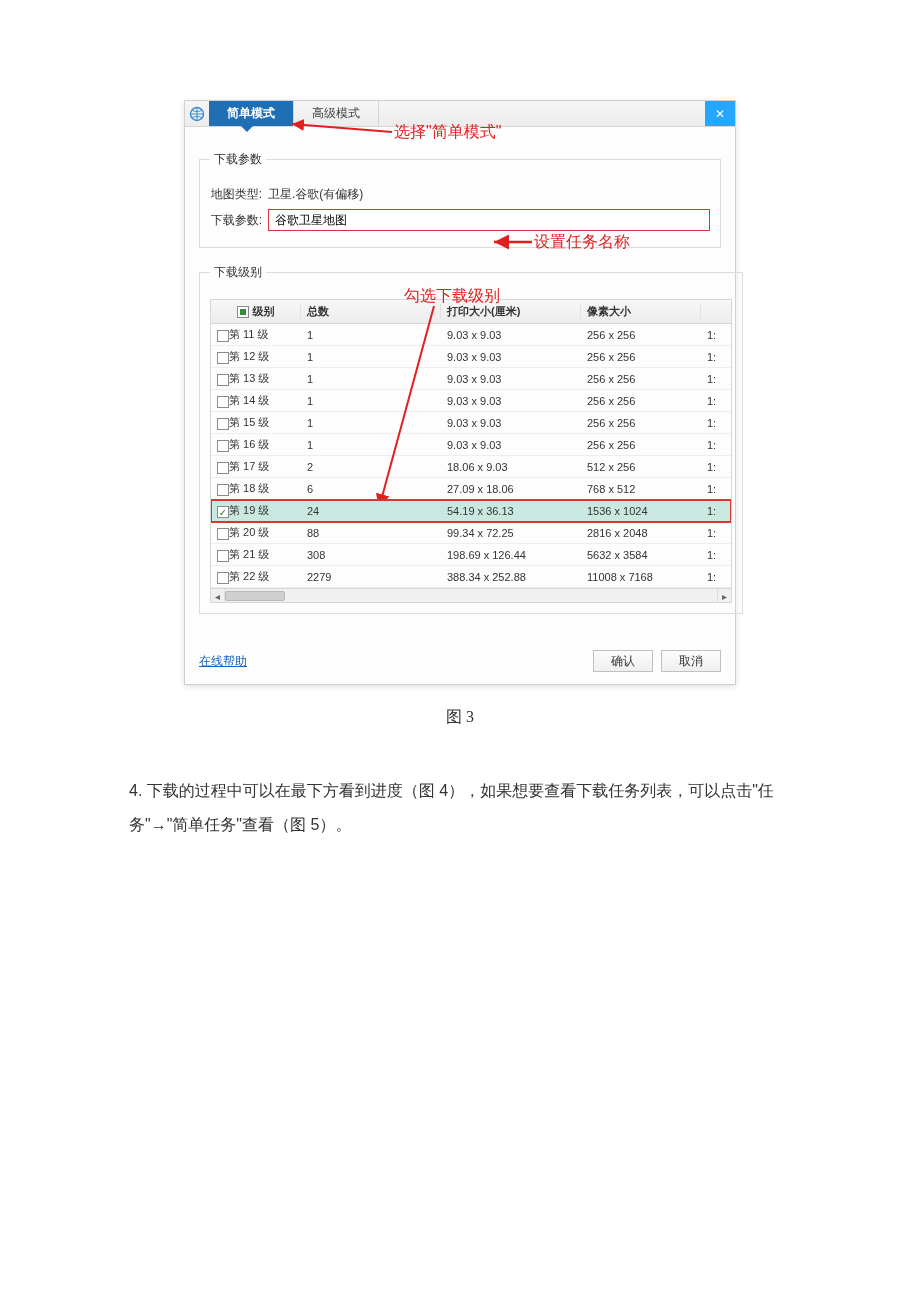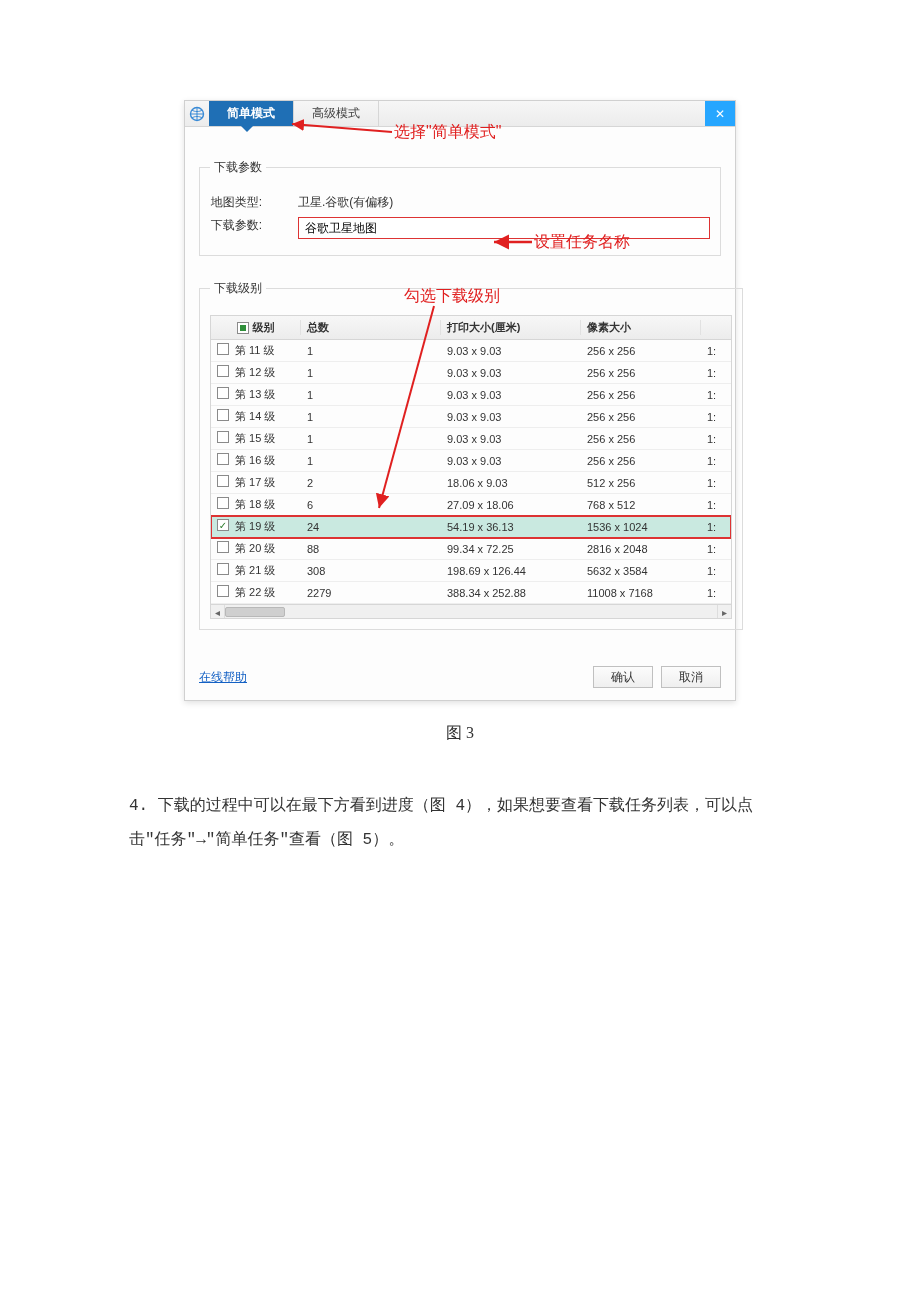--- a/index.html
+++ b/index.html
@@ -72,35 +72,34 @@
     border-left: 6px solid transparent;
     border-right: 6px solid transparent;
     border-top: 6px solid #1f6fb5;
   }
   .body {
     padding: 8px 14px 12px;
     position: relative;
   }
   fieldset.grp {
     border: 1px solid #dcdcdc;
-    margin: 24px 0 14px;
+    margin: 16px 0 14px;
     padding: 12px 10px 10px;
     position: relative;
   }
   fieldset.grp > legend {
     font-size: 12px;
     padding: 0 4px;
     color: #333;
   }
   .row {
     display: flex;
-    align-items: flex-start;
+    align-items: center;
     margin: 6px 0;
     font-size: 12px;
-    gap: 30px;
   }
   .row .lbl {
     width: 58px;
     text-align: right;
     padding-right: 6px;
     color: #333;
   }
   .row .val {
     flex: 1;
     display: flex;
@@ -174,21 +173,21 @@
     padding: 0 6px;
     white-space: nowrap;
     overflow: hidden;
   }
   .thead > div { border-right: 1px solid #e1e1e1; font-weight: bold; }
   .thead .hcell-level { display:flex; align-items:center; gap:4px; justify-content:center;}
   .trow {
     height: 22px;
     border-bottom: 1px solid #eee;
   }
-  .trow .c-level { display:flex; align-items:flex-start; gap:6px; }
+  .trow .c-level { display:flex; align-items:flex-end; }
   .chk {
     width: 12px; height: 12px;
     border: 1px solid #8a8a8a;
     background: #fff;
     display: inline-flex;
     align-items: center;
     justify-content: center;
     font-size: 10px;
     color: #2a7b2a;
   }
@@ -252,21 +251,21 @@
     text-align: center;
     font-size: 16px;
     margin: 22px 0 46px;
     font-family: "SimSun", serif;
   }
   .para {
     width: 662px;
     margin: 12px auto;
     font-size: 16px;
     line-height: 2.1;
-    font-family: Liberation Mono, monospace;
+    font-family: Liberation Sans, sans-serif;
   }
 </style>
 </head>
 <body>
 
 <div class="page">
   <div class="dialog-wrap">
 
     <div class="dialog">
 

